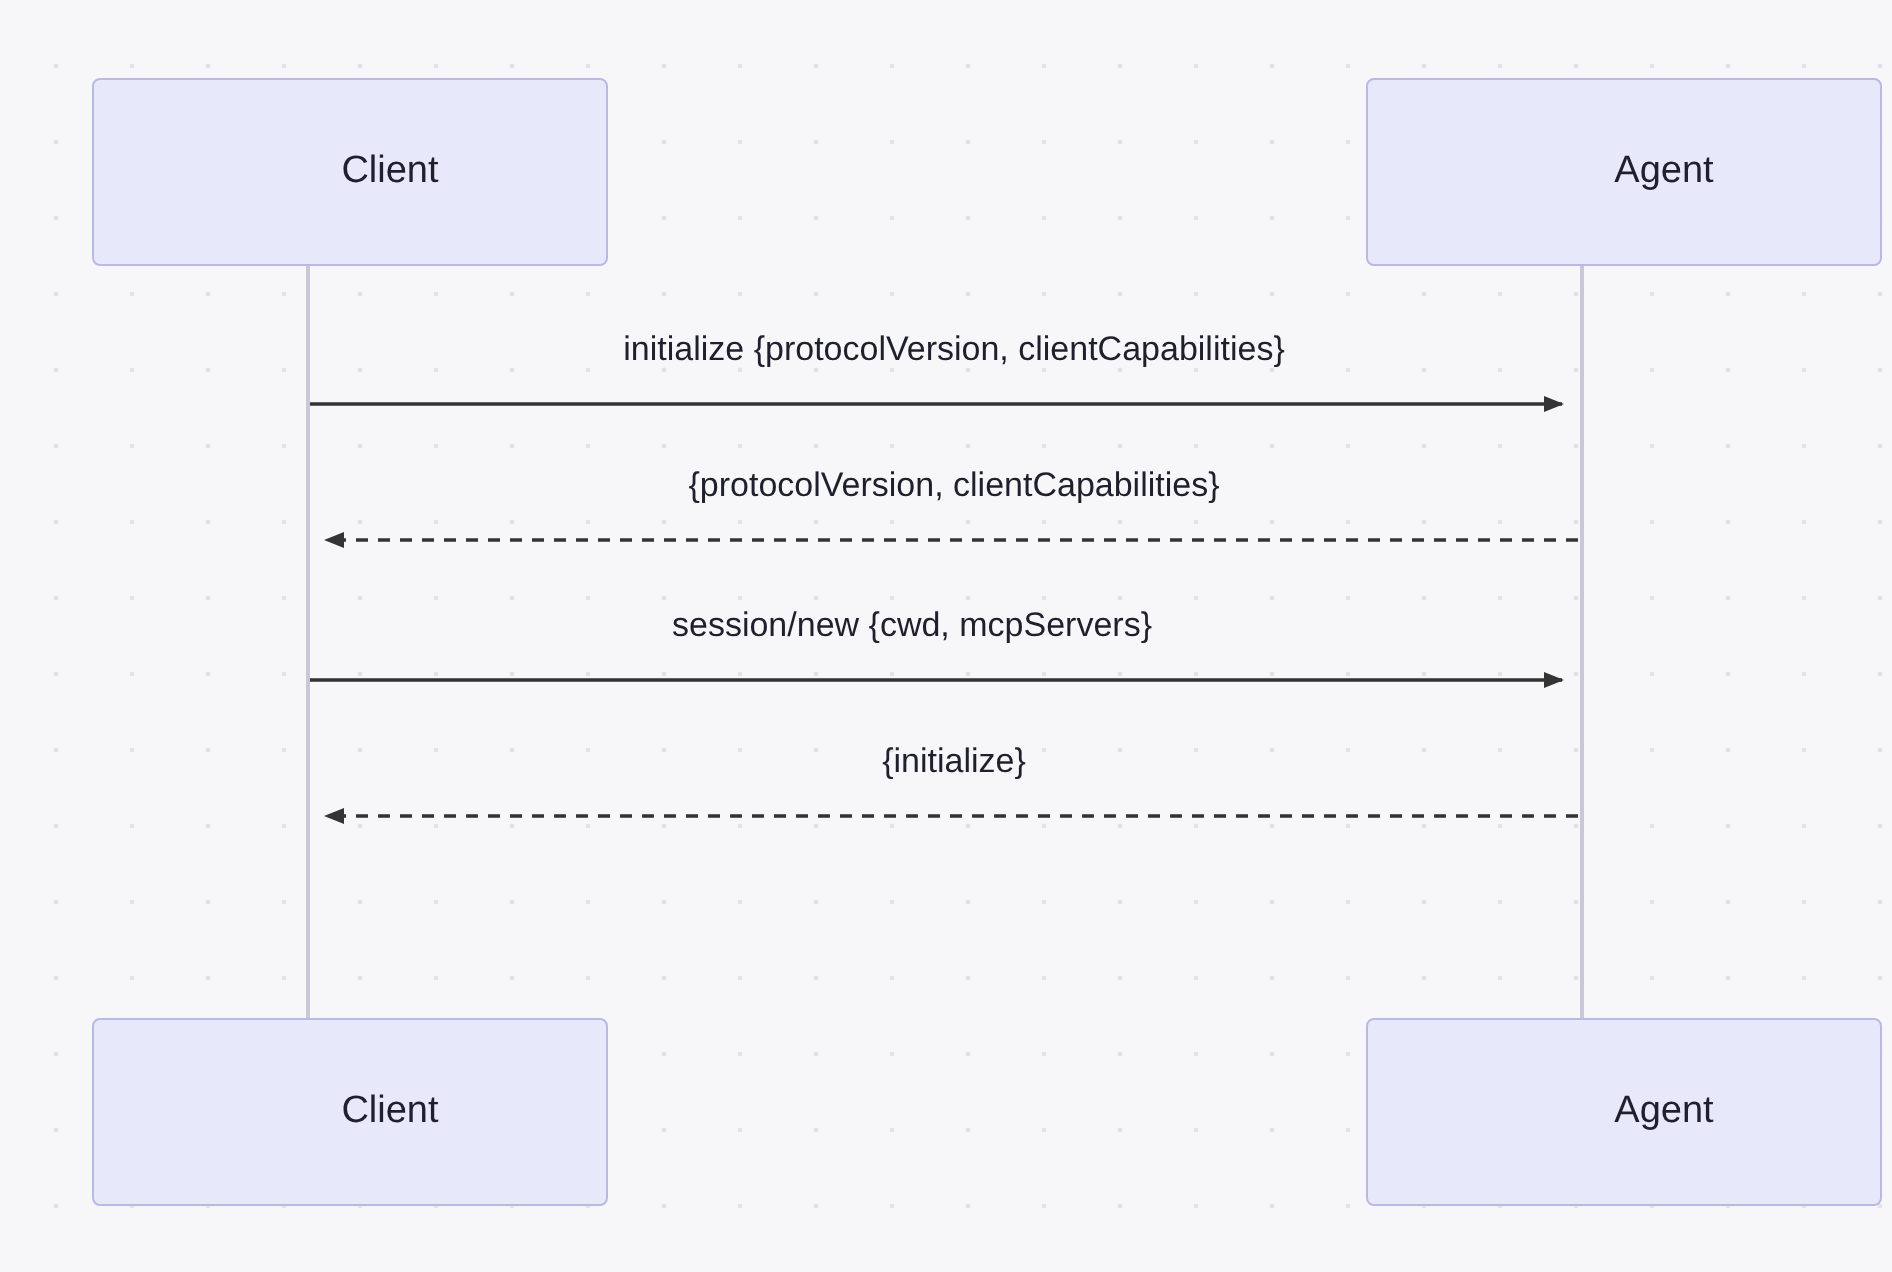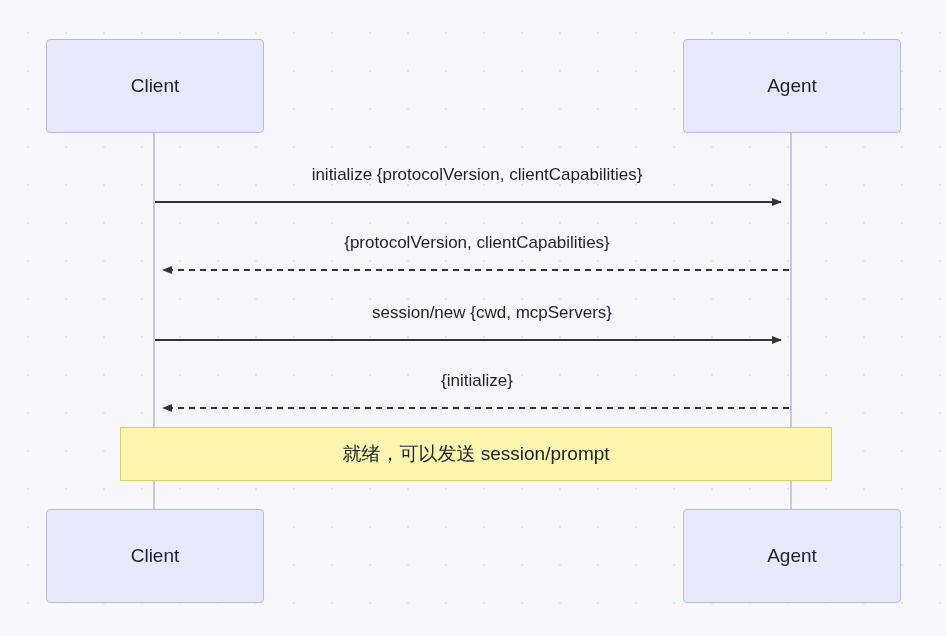--- a/index.html
+++ b/index.html
@@ -25,20 +25,21 @@
   .actor-box {
     position: absolute;
     background: #e8e8fb;
     border: 1px solid #b9b9e8;
     border-radius: 4px;
     display: flex;
     align-items: center;
     justify-content: center;
     color: #1f1f2e;
     font-size: 19px;
+    padding-left: 40px;
   }
   .lifeline {
     position: absolute;
     width: 2px;
     background: #c8c8d8;
   }
   .msg-label {
     position: absolute;
     color: #1f1f2e;
     font-size: 17px;
@@ -95,26 +96,23 @@
 
     <line x1="789" y1="270" x2="163" y2="270" stroke="#333333" stroke-width="1.8" stroke-dasharray="6,5" marker-end="url(#arrowLeft)"></line>
 
     <line x1="155" y1="340" x2="781" y2="340" stroke="#333333" stroke-width="1.8" marker-end="url(#arrowRight)"></line>
 
     <line x1="789" y1="408" x2="163" y2="408" stroke="#333333" stroke-width="1.8" stroke-dasharray="6,5" marker-end="url(#arrowLeft)"></line>
   </svg>
 
   <div class="msg-label" style="left:471px; top:165px;">initialize {protocolVersion, clientCapabilities}</div>
   <div class="msg-label" style="left:471px; top:233px;">{protocolVersion, clientCapabilities}</div>
-  <div class="msg-label" style="left:486px; top:303px;">session/new {cwd, mcpServers}</div>
+  <div class="msg-label" style="left:450px; top:303px;">session/new {cwd, mcpServers}</div>
   <div class="msg-label" style="left:471px; top:371px;">{initialize}</div>
 
-  <div class="note-box" style="left:120px; top:427px; width:710px; height:52px;">
-    <span>就绪，可以发送 session/prompt</span>
-  </div>
 
   <div class="actor-box" style="left:46px; top:509px; width:216px; height:92px;">
     <span>Client</span>
   </div>
   <div class="actor-box" style="left:683px; top:509px; width:216px; height:92px;">
     <span>Agent</span>
   </div>
 
 </div>
 

